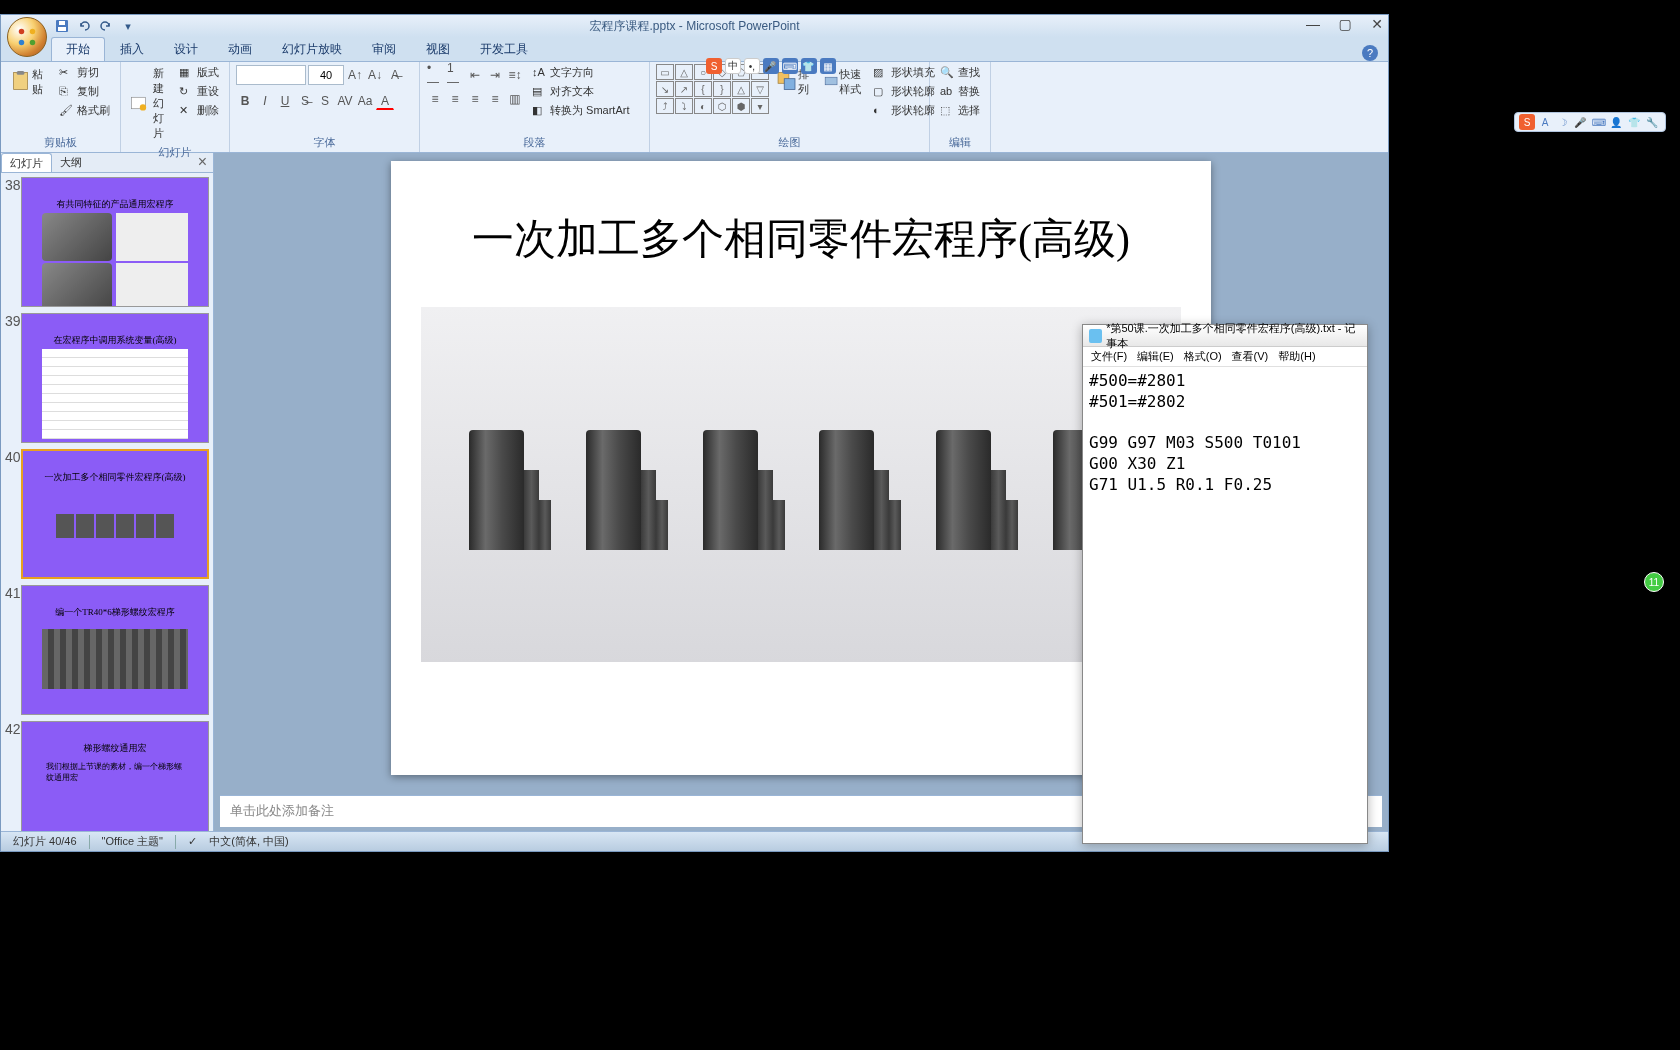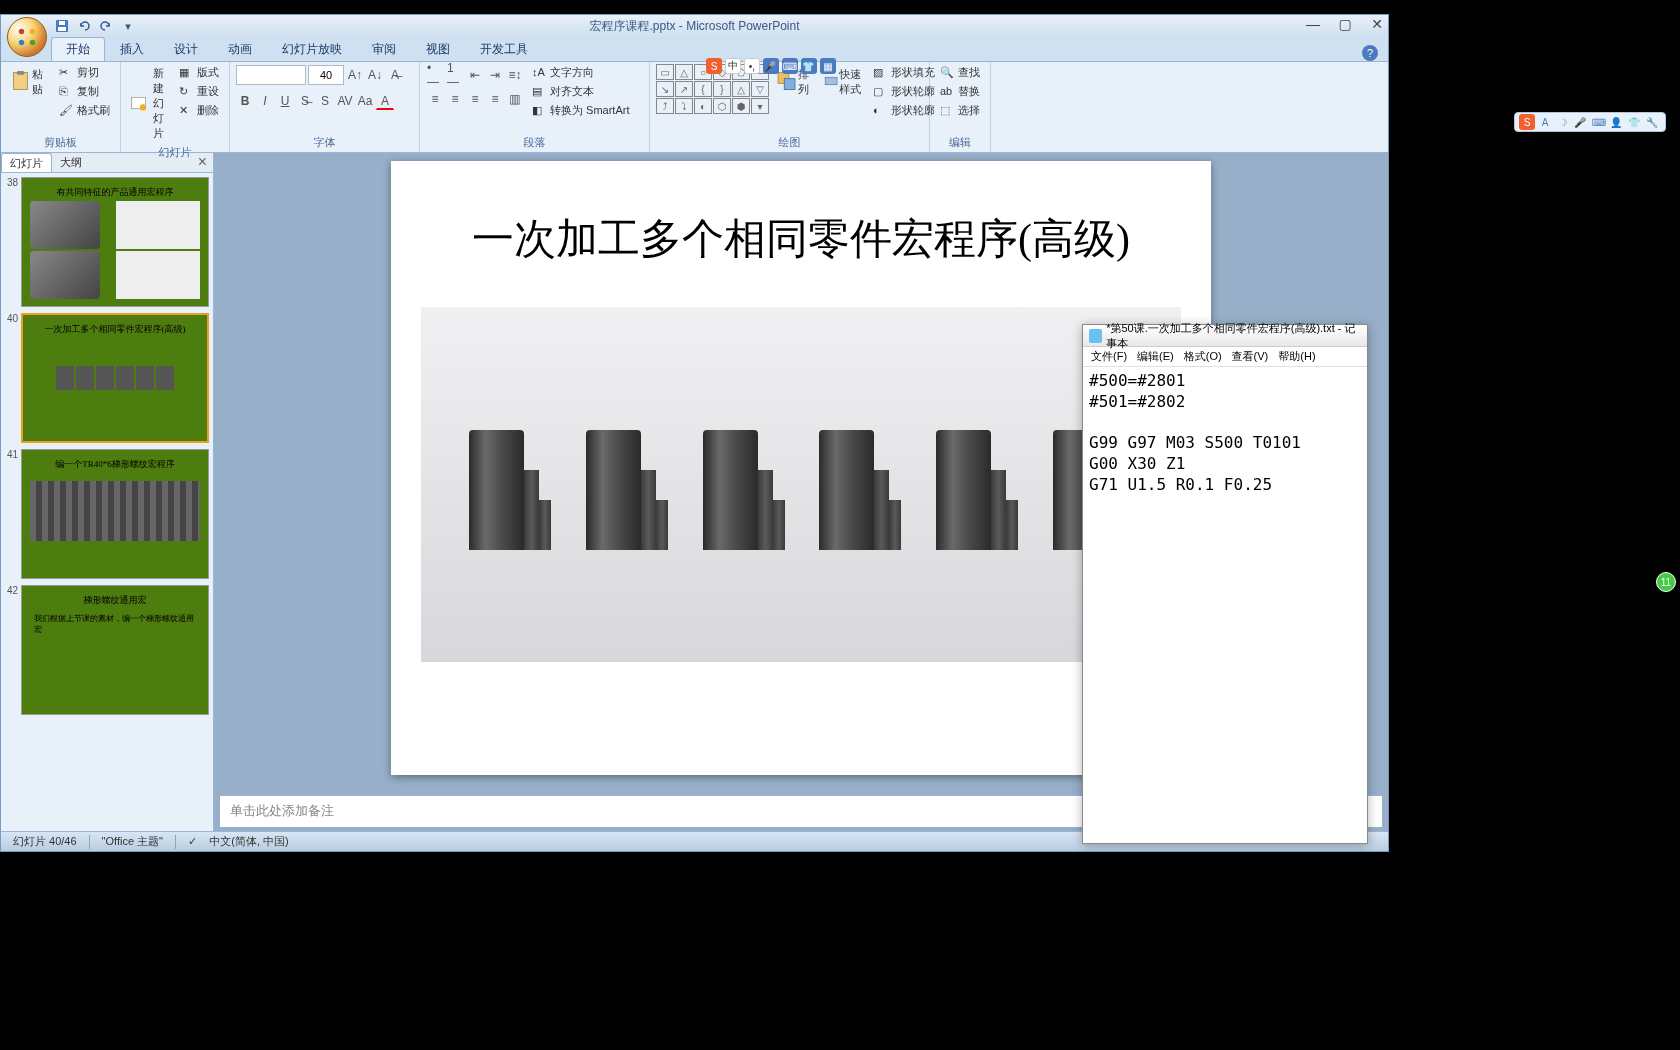--- a/index.html
+++ b/index.html
@@ -39,22 +39,22 @@
 .ime-ic { width: 16px; height: 16px; border-radius: 3px; display:flex; align-items:center; justify-content:center; font-size:10px; color:#fff; }
 
 .workspace { flex: 1; display: flex; background: #cfe0f0; overflow: hidden; }
 .slide-panel { width: 213px; background: #e8f0fa; border-right: 1px solid #9ab5d6; display: flex; flex-direction: column; }
 .panel-tabs { height: 20px; display: flex; border-bottom: 1px solid #9ab5d6; background:#e4ecf6; }
 .ptab { padding: 2px 8px; font-size: 11px; color: #333; cursor: pointer; }
 .ptab.active { background: #fff; border: 1px solid #9ab5d6; border-bottom: none; border-radius: 3px 3px 0 0; }
 .ptab-close { margin-left: auto; padding: 0 6px; cursor: pointer; color:#666; }
 .thumbs { flex: 1; overflow-y: auto; padding: 4px; }
 .thumb-item { display: flex; margin-bottom: 6px; }
-.tnum { width: 16px; font-size: 10px; color: #555; text-align: right; padding-right: 3px; }
-.tslide { flex: 1; height: 130px; background: #4d7c0f; border: 1px solid #999; padding: 8px; font-size: 9px; position: relative; overflow:hidden; }
+.tnum { width: 16px; font-size: 14px; color: #555; text-align: right; padding-right: 3px; }
+.tslide { flex: 1; height: 130px; background: #8b5cf6; border: 1px solid #999; padding: 20px; font-size: 9px; position: relative; overflow:hidden; }
 .tslide.selected { border: 2px solid #e8a020; }
 .tslide-title { text-align: center; font-size: 9px; margin-bottom: 2px; font-family: SimSun; }
 .mini-parts { display:flex; gap:2px; justify-content:center; margin-top:30px; }
 .mini-part { width:18px; height:24px; background:#555; }
 .mini-3d { width:70px; height:48px; background: linear-gradient(135deg,#888,#444); border-radius: 4px; }
 .mini-table { width:100%; height:90px; background:repeating-linear-gradient(#fff,#fff 8px,#ddd 8px,#ddd 9px); }
 .mini-thread { width:100%; height:60px; background: repeating-linear-gradient(90deg,#666,#666 6px,#444 6px,#444 12px); margin-top:10px; }
 
 .editor { flex: 1; display: flex; flex-direction: column; background: #97afc9; }
 .slide-area { flex: 1; display: flex; justify-content: center; align-items: flex-start; padding: 8px 0; overflow: hidden; }
@@ -76,21 +76,21 @@
 .notepad { position: absolute; left: 1082px; top: 324px; width: 286px; height: 520px; background: #fff; border: 1px solid #888; box-shadow: 0 2px 10px rgba(0,0,0,0.3); display: flex; flex-direction: column; }
 .np-title { height: 22px; background: linear-gradient(#fff,#e8e8e8); display: flex; align-items: center; font-size: 11px; padding: 0 6px; border-bottom: 1px solid #ccc; }
 .np-ic { width: 14px; height: 14px; background: #6ac0f0; margin-right: 4px; border-radius:2px; }
 .np-menu { height: 20px; display: flex; gap: 2px; padding: 0 4px; font-size: 11px; border-bottom: 1px solid #e0e0e0; align-items:center; }
 .np-menu span { padding: 2px 4px; cursor: pointer; }
 .np-body { flex: 1; padding: 4px 6px; font-family: SimSun, monospace; font-size: 16px; white-space: pre; line-height: 1.3; color:#000; overflow:hidden; }
 
 .ime-float { position: absolute; right: 14px; top: 112px; height: 20px; display: flex; gap: 2px; align-items: center; background:#e8f0fa; border:1px solid #b0c4de; border-radius:4px; padding: 1px 4px; }
 .ime-float .ime-ic { width:16px; height:16px; }
 
-.badge { position:absolute; right:4px; top:572px; width:20px; height:20px; border-radius:50%; background:#4c4; color:#fff; font-size:10px; display:flex; align-items:center; justify-content:center; border:1px solid #fff; }
+.badge { position:absolute; right:16px; top:572px; width:20px; height:20px; border-radius:50%; background:#4c4; color:#fff; font-size:10px; display:flex; align-items:center; justify-content:center; border:1px solid #fff; }
 
 svg { display:block; }
 </style>
 </head>
 <body>
 
 <div class="app">
 
   <div class="titlebar">
     <div class="office-btn">
@@ -352,20 +352,27 @@
               <div class="tslide-title">有共同特征的产品通用宏程序</div>
             <div style="display:grid;grid-template-columns:1fr 1fr;gap:2px;height:90px;">
               <div class="mini-3d"></div>
                 <div style="background:#eee;"></div>
               <div class="mini-3d"></div>
                 <div style="background:#eee;"></div>
             </div>
           </div>
         </div>
         <div class="thumb-item">
+          <div class="tnum">39</div>
+          <div class="tslide">
+              <div class="tslide-title">在宏程序中调用系统变量(高级)</div>
+              <div class="mini-table"></div>
+            </div>
+        </div>
+        <div class="thumb-item">
           <div class="tnum">40</div>
           <div class="tslide selected">
               <div class="tslide-title">一次加工多个相同零件宏程序(高级)</div>
             <div class="mini-parts">
                 <div class="mini-part"></div>
                 <div class="mini-part"></div>
                 <div class="mini-part"></div>
                 <div class="mini-part"></div>
                 <div class="mini-part"></div>
                 <div class="mini-part"></div>

